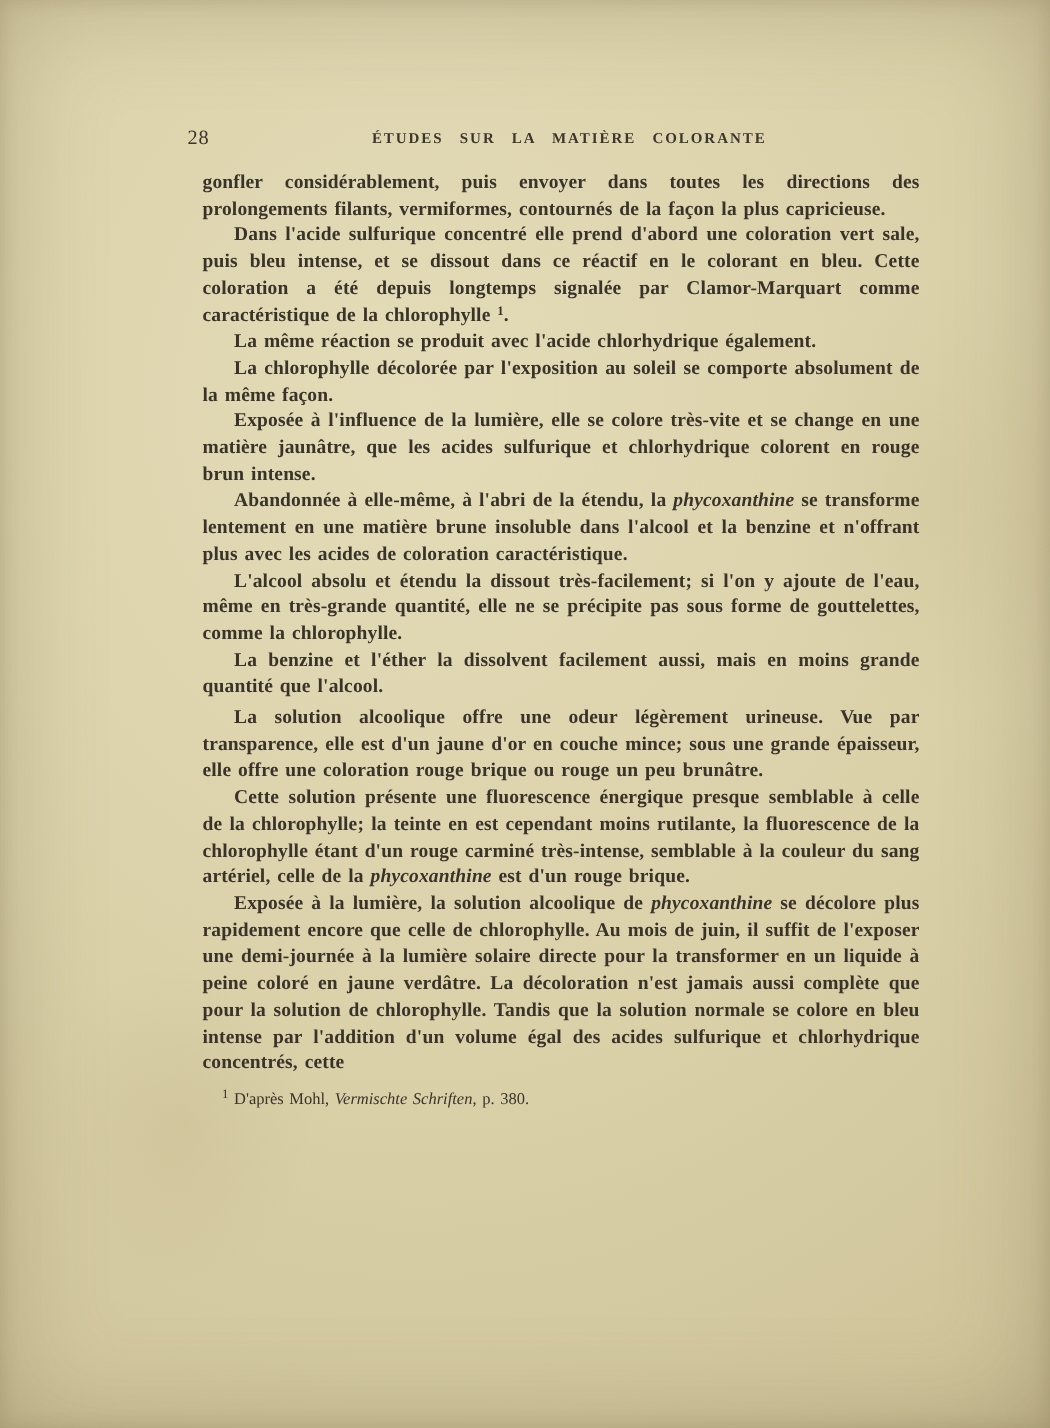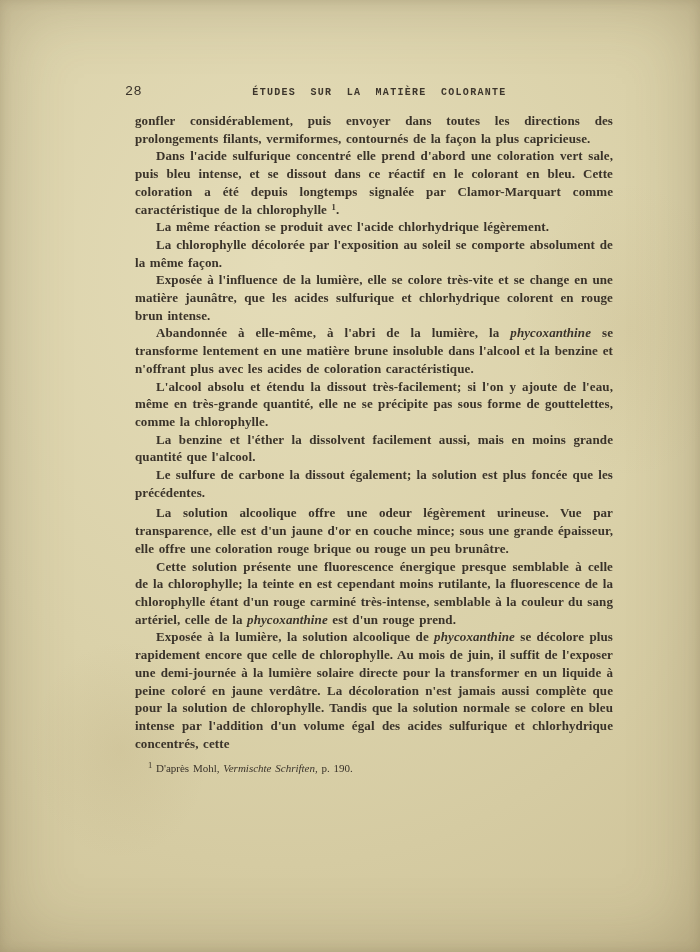--- a/index.html
+++ b/index.html
@@ -18,21 +18,21 @@
   .stain-a, .stain-b {
     position:absolute; border-radius:50%; pointer-events:none;
   }
   .stain-a { left:30px; top:640px; width:180px; height:220px;
     background:radial-gradient(ellipse at center, rgba(150,125,75,.10), rgba(150,125,75,0) 70%); }
   .stain-b { left:520px; top:180px; width:220px; height:300px;
     background:radial-gradient(ellipse at center, rgba(150,125,75,.08), rgba(150,125,75,0) 70%); }
 
   .content { position:absolute; left:135px; top:84px; width:478px; }
 
-  .pagehead { position:relative; height:22px; margin-bottom:6px;font-family:Liberation Mono, monospace; }
+  .pagehead { position:relative; height:22px; margin-bottom:6px; }
   .page-number { position:absolute; left:-10px; top:0; font-size:13.5px; letter-spacing:.5px; }
   .running-title {
     text-align:center; font-size:10px; font-weight:bold;
     letter-spacing:1.3px; word-spacing:7px; padding-top:3px;
     color:#3d362c;
     margin-left:11px;
   }
 
   .text-block p {
     margin:0;
@@ -62,28 +62,27 @@
   <div class="content">
 
     <div class="pagehead">
       <span class="page-number">28</span>
       <div class="running-title">ÉTUDES SUR LA MATIÈRE COLORANTE</div>
     </div>
 
     <div class="text-block">
         <p class=""><span>gonfler considérablement, puis envoyer dans toutes les directions des prolongements filants, vermiformes, contournés de la façon la plus capricieuse.</span></p>
         <p class="indent"><span>Dans l'acide sulfurique concentré elle prend d'abord une coloration vert sale, puis bleu intense, et se dissout dans ce réactif en le colorant en bleu. Cette coloration a été depuis longtemps signalée par Clamor-Marquart comme caractéristique de la chlorophylle </span><sup>1</sup><span>.</span></p>
-        <p class="indent"><span>La même réaction se produit avec l'acide chlorhydrique légèrement.</span></p>
+        <p class="indent"><span>La même réaction se produit avec l'acide chlorhydrique également.</span></p>
         <p class="indent"><span>La chlorophylle décolorée par l'exposition au soleil se comporte absolument de la même façon.</span></p>
         <p class="indent"><span>Exposée à l'influence de la lumière, elle se colore très-vite et se change en une matière jaunâtre, que les acides sulfurique et chlorhydrique colorent en rouge brun intense.</span></p>
-        <p class="indent"><span>Abandonnée à elle-même, à l'abri de la lumière, la </span><i>phycoxanthine</i><span> se transforme lentement en une matière brune insoluble dans l'alcool et la benzine et n'offrant plus avec les acides de coloration caractéristique.</span></p>
+        <p class="indent"><span>Abandonnée à elle-même, à l'abri de la étendu, la </span><i>phycoxanthine</i><span> se transforme lentement en une matière brune insoluble dans l'alcool et la benzine et n'offrant plus avec les acides de coloration caractéristique.</span></p>
         <p class="indent"><span>L'alcool absolu et étendu la dissout très-facilement; si l'on y ajoute de l'eau, même en très-grande quantité, elle ne se précipite pas sous forme de gouttelettes, comme la chlorophylle.</span></p>
         <p class="indent"><span>La benzine et l'éther la dissolvent facilement aussi, mais en moins grande quantité que l'alcool.</span></p>
-        <p class="indent"><span>Le sulfure de carbone la dissout également; la solution est plus foncée que les précédentes.</span></p>
         <p class="indent gap"><span>La solution alcoolique offre une odeur légèrement urineuse. Vue par transparence, elle est d'un jaune d'or en couche mince; sous une grande épaisseur, elle offre une coloration rouge brique ou rouge un peu brunâtre.</span></p>
-        <p class="indent"><span>Cette solution présente une fluorescence énergique presque semblable à celle de la chlorophylle; la teinte en est cependant moins rutilante, la fluorescence de la chlorophylle étant d'un rouge carminé très-intense, semblable à la couleur du sang artériel, celle de la </span><i>phycoxanthine</i><span> est d'un rouge prend.</span></p>
+        <p class="indent"><span>Cette solution présente une fluorescence énergique presque semblable à celle de la chlorophylle; la teinte en est cependant moins rutilante, la fluorescence de la chlorophylle étant d'un rouge carminé très-intense, semblable à la couleur du sang artériel, celle de la </span><i>phycoxanthine</i><span> est d'un rouge brique.</span></p>
         <p class="indent"><span>Exposée à la lumière, la solution alcoolique de </span><i>phycoxanthine</i><span> se décolore plus rapidement encore que celle de chlorophylle. Au mois de juin, il suffit de l'exposer une demi-journée à la lumière solaire directe pour la transformer en un liquide à peine coloré en jaune verdâtre. La décoloration n'est jamais aussi complète que pour la solution de chlorophylle. Tandis que la solution normale se colore en bleu intense par l'addition d'un volume égal des acides sulfurique et chlorhydrique concentrés, cette</span></p>
       </div>
 
-    <div class="footnote"><sup>1</sup><span> D'après Mohl, </span><i>Vermischte Schriften</i><span>, p. 190.</span></div>
+    <div class="footnote"><sup>1</sup><span> D'après Mohl, </span><i>Vermischte Schriften</i><span>, p. 380.</span></div>
 
   </div>
 </div>
 
 </body></html>

